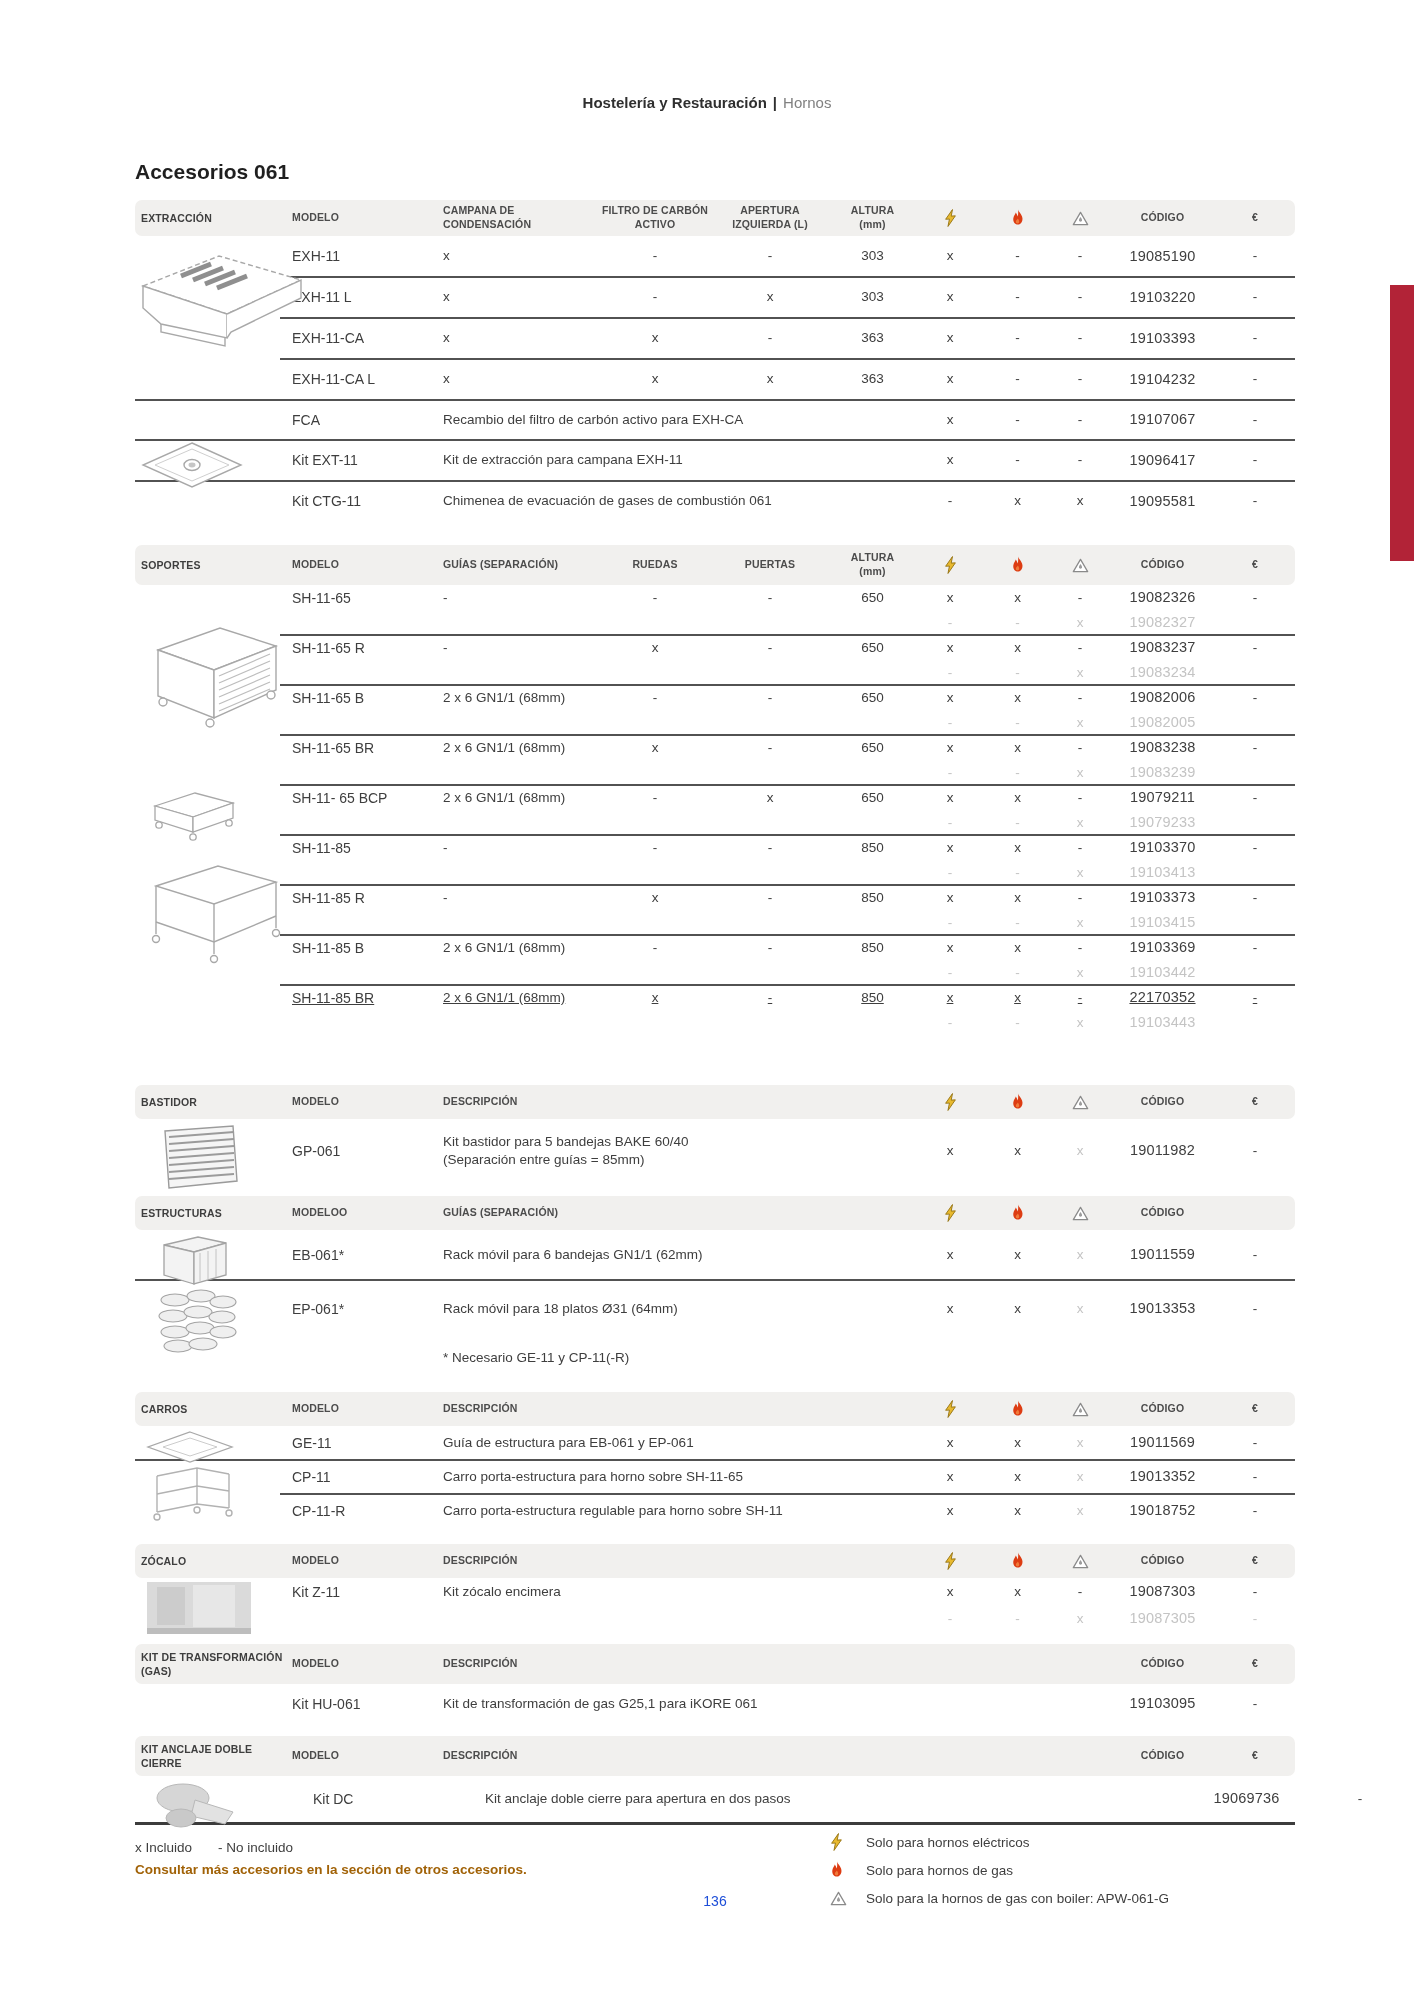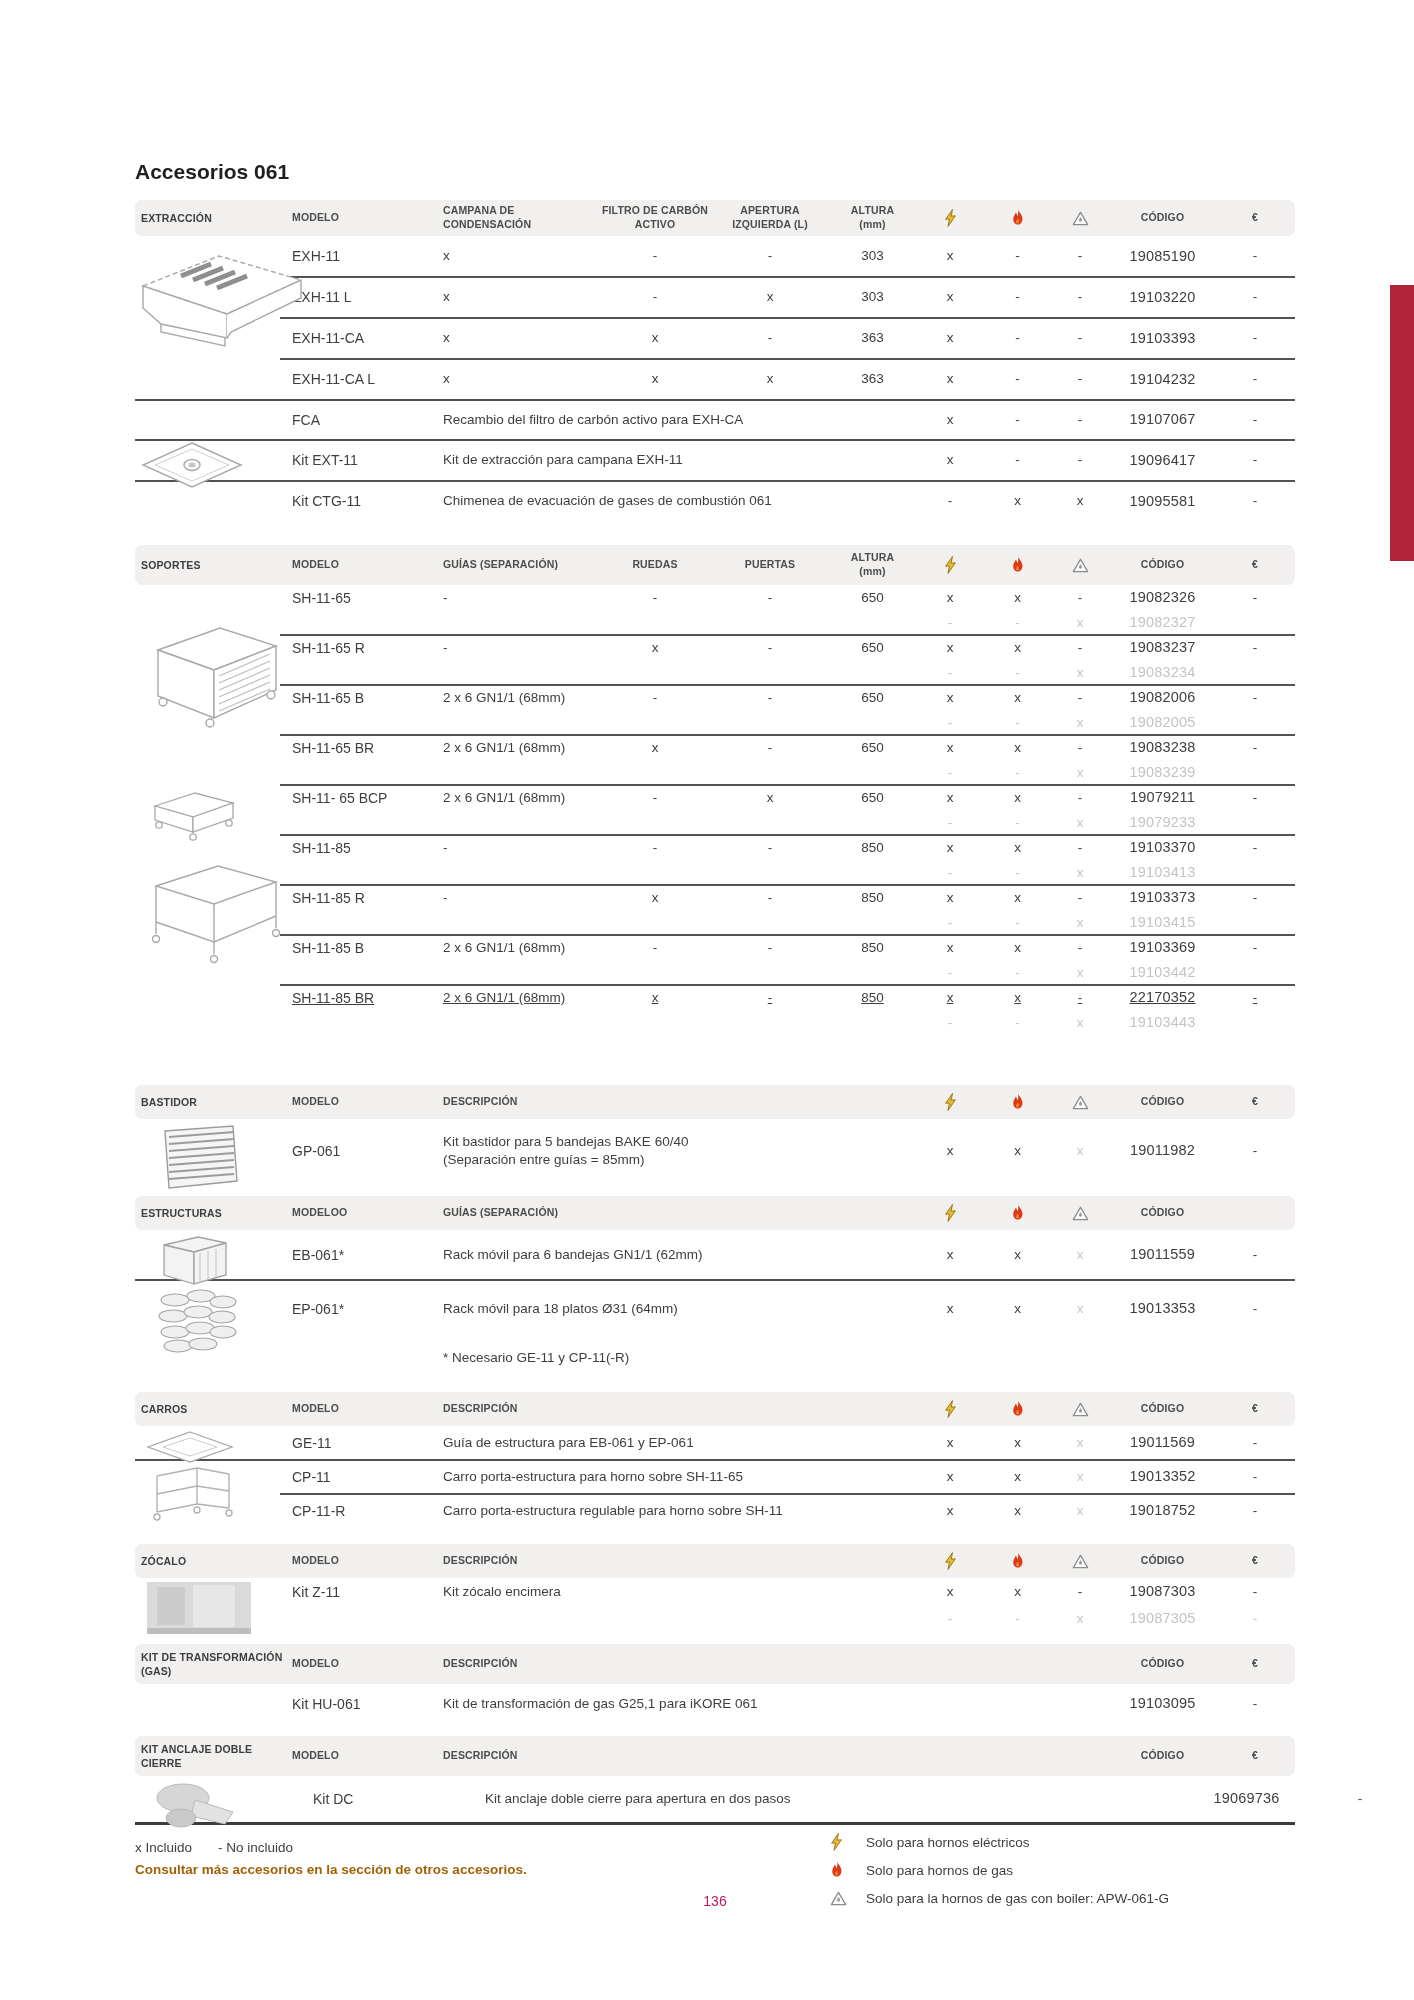--- a/index.html
+++ b/index.html
@@ -34,27 +34,30 @@
   .img-abs{position:absolute;pointer-events:none;}
   .ic{display:flex;justify-content:center;align-items:center;}
   .red-tab{position:absolute;right:0;top:285px;width:24px;height:276px;background:#b22337;}
   .foot-left{position:absolute;left:135px;top:1840px;font-size:13.5px;color:#3e3e3e;}
   .foot-left .row1 span{margin-right:26px;}
   .foot-left .row2{font-weight:700;margin-top:7px;color:#a16207;}
   .legend{position:absolute;left:830px;top:1833px;font-size:13.5px;color:#3e3e3e;}
   .legend .lg-row{display:flex;align-items:center;margin-bottom:10px;height:18px;}
   .legend .lg-ic{width:24px;display:flex;justify-content:flex-start;align-items:center;}
   .legend .lg-tx{margin-left:12px;}
-  .page-num{position:absolute;left:135px;top:1893px;width:1160px;text-align:center;font-size:14px;color:#be185d;}
+  .page-num{position:absolute;left:135px;top:1893px;width:1160px;text-align:center;font-size:14px;color:#1d4ed8;}
 </style>
 </head>
 <body>
 
 <div class="page">
 
+  <div class="page-header">
+    <span class="bold">Hostelería y Restauración</span><span class="sep">|</span><span class="light">Hornos</span>
+  </div>
 
   <div class="section-title">Accesorios 061</div>
 
   <div id="tables">
       <section class="tbl" style="margin-top: 0px;">
         <div class="row band g4" style="min-height: 36px;">
           <div class="h l pl6 cell" style="font-size: 10.5px;">EXTRACCIÓN</div>
           <div class="h l pl2">MODELO</div>
           <div class="h l">CAMPANA DE<br>CONDENSACIÓN</div>
           <div class="h c">FILTRO DE CARBÓN<br>ACTIVO</div>

